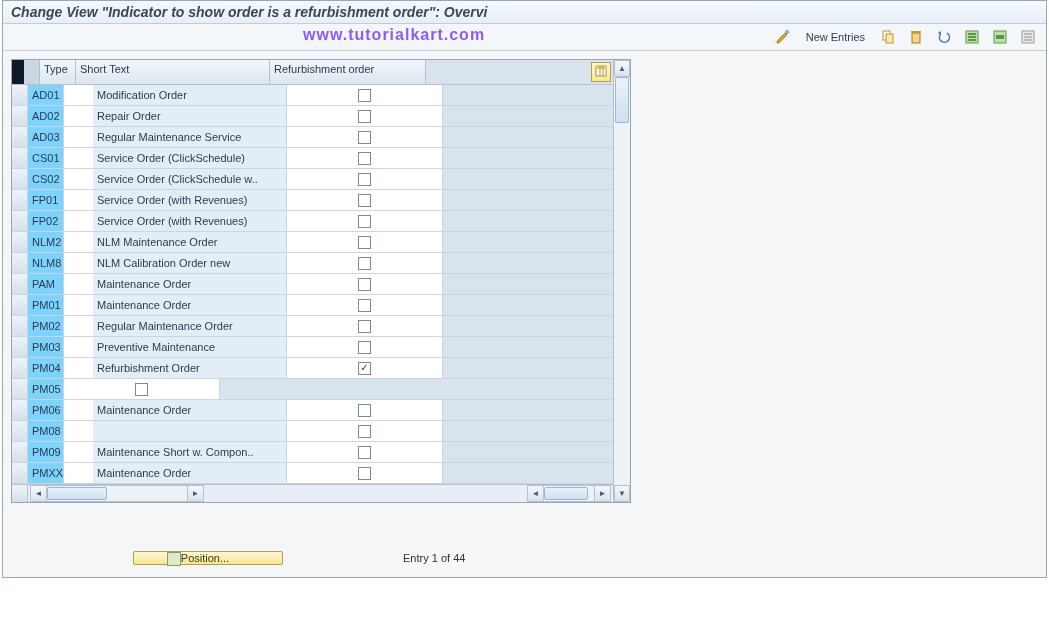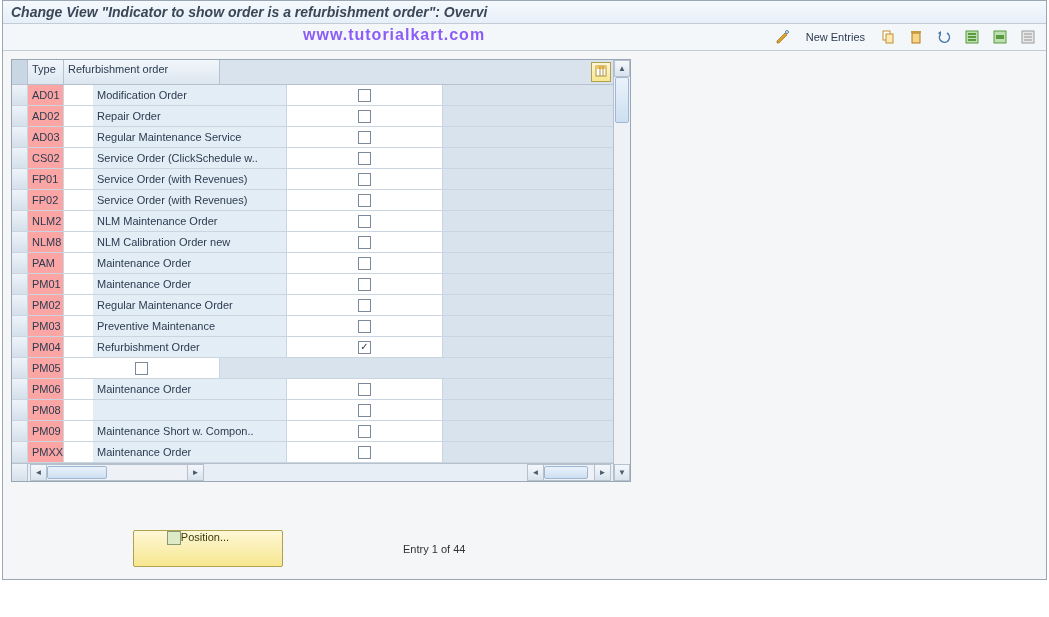--- a/index.html
+++ b/index.html
@@ -68,20 +68,21 @@
     display: flex;
     width: 620px;
     border: 1px solid #9aa6b3;
     background: #d9e3ed;
   }
   .grid-main { flex: 1 1 auto; }
   .grid-header-row {
     display: flex;
     background: #0f172a;
     border-bottom: 1px solid #b6c1cd;
+    padding-left: 12px;
   }
   .gh {
     padding: 3px 4px;
     font-size: 11px;
     color: #2b3b50;
     border-right: 1px solid #b6c1cd;
     background: linear-gradient(#f2f6fb, #dce6f0);
     white-space: nowrap;
     overflow: hidden;
   }
@@ -107,21 +108,21 @@
     display:flex;
     align-items:center;
     white-space: nowrap;
     overflow: hidden;
     text-overflow: ellipsis;
   }
   .gc.marker {
     width:16px; padding:0;
     background: linear-gradient(#eef3f9,#d5e0eb);
   }
-  .gc.type { width:36px; background:#fca5a5; color:#2b3b50;}
+  .gc.type { width:36px; background:#7dd3fc; color:#2b3b50;}
   .gc.text { width:194px; background:#e3edf5; color:#2b3b50;margin-left:29px;}
   .gc.refurb { width:156px; justify-content:center; background:#fff;}
   .gc.fill { flex:1; background:#d9e3ed; border-right:none;}
   .chk {
     width:13px; height:13px; border:1px solid #7a8a9a; background:#fff;
     display:inline-flex; align-items:center; justify-content:center;
     font-size:10px; line-height:1; color:#2b3b50;
   }
   .grid-config-btn {
     width:20px; height:20px;
@@ -171,21 +172,21 @@
   .hscroll.right .thumb{width:44px;}
   .footer {
     display:flex; align-items:center;
     padding: 40px 0 12px 130px;
     gap: 120px;
     font-size:11px;
     color:#333;
   }
   .pos-btn {
     display:inline-flex; align-items:flex-start;
-    height:37px;
+    height:14px;
     background:linear-gradient(#fef7d6,#f7e78f);
     border:1px solid #b0a050;
     border-radius:2px;
     padding:0 24px 0 4px;
     font-size:11px;
     color:#3a3a10;
     gap:0;
     min-width:150px;
     justify-content:center;
   }
@@ -268,20 +269,21 @@
     </span>
     <span class="watermark">www.tutorialkart.com</span>
   </div>
 
   <div class="content">
     <div class="grid-wrap">
       <div class="grid-main">
         <div class="grid-header-row">
           <div class="gh col-marker"></div>
           <div class="gh col-type">Type</div>
+          <div class="gh col-text">Short Text</div>
           <div class="gh col-refurb">Refurbishment order</div>
           <div class="gh col-fill" style="display:flex;justify-content:flex-end;padding:2px;">
             <span class="grid-config-btn">
               <span>
                 <svg width="12" height="12" viewBox="0 0 12 12">
                     <rect x="1" y="1" width="10" height="10" fill="#fff" stroke="#b0903a"></rect>
                     <rect x="1" y="1" width="10" height="3" fill="#f2c760"></rect>
                     <line x1="5" y1="1" x2="5" y2="11" stroke="#b0903a"></line>
                     <line x1="8" y1="1" x2="8" y2="11" stroke="#b0903a"></line>
                   </svg>
@@ -312,20 +314,29 @@
               <div class="gc marker"></div>
               <div class="gc type">AD03</div>
               <div class="gc text">Regular Maintenance Service</div>
               <div class="gc refurb">
                 <span class="chk"></span>
               </div>
               <div class="gc fill"></div>
             </div>
             <div class="gr">
               <div class="gc marker"></div>
+              <div class="gc type">CS01</div>
+              <div class="gc text">Service Order (ClickSchedule)</div>
+              <div class="gc refurb">
+                <span class="chk"></span>
+              </div>
+              <div class="gc fill"></div>
+            </div>
+            <div class="gr">
+              <div class="gc marker"></div>
               <div class="gc type">CS02</div>
               <div class="gc text">Service Order (ClickSchedule w..</div>
               <div class="gc refurb">
                 <span class="chk"></span>
               </div>
               <div class="gc fill"></div>
             </div>
             <div class="gr">
               <div class="gc marker"></div>
               <div class="gc type">FP01</div>

